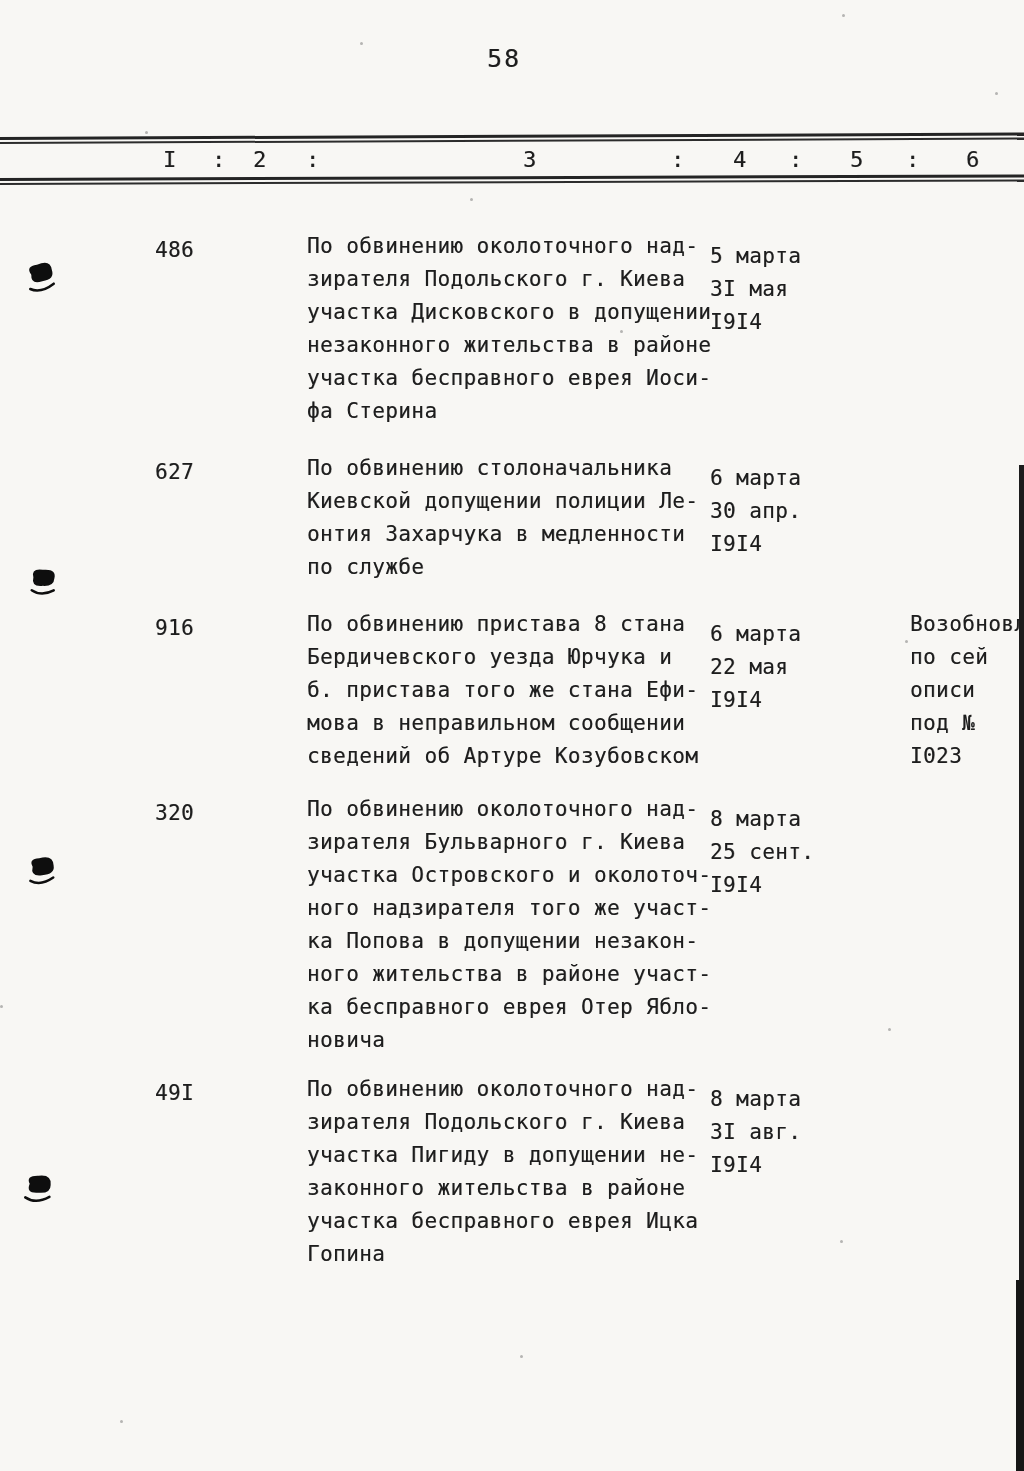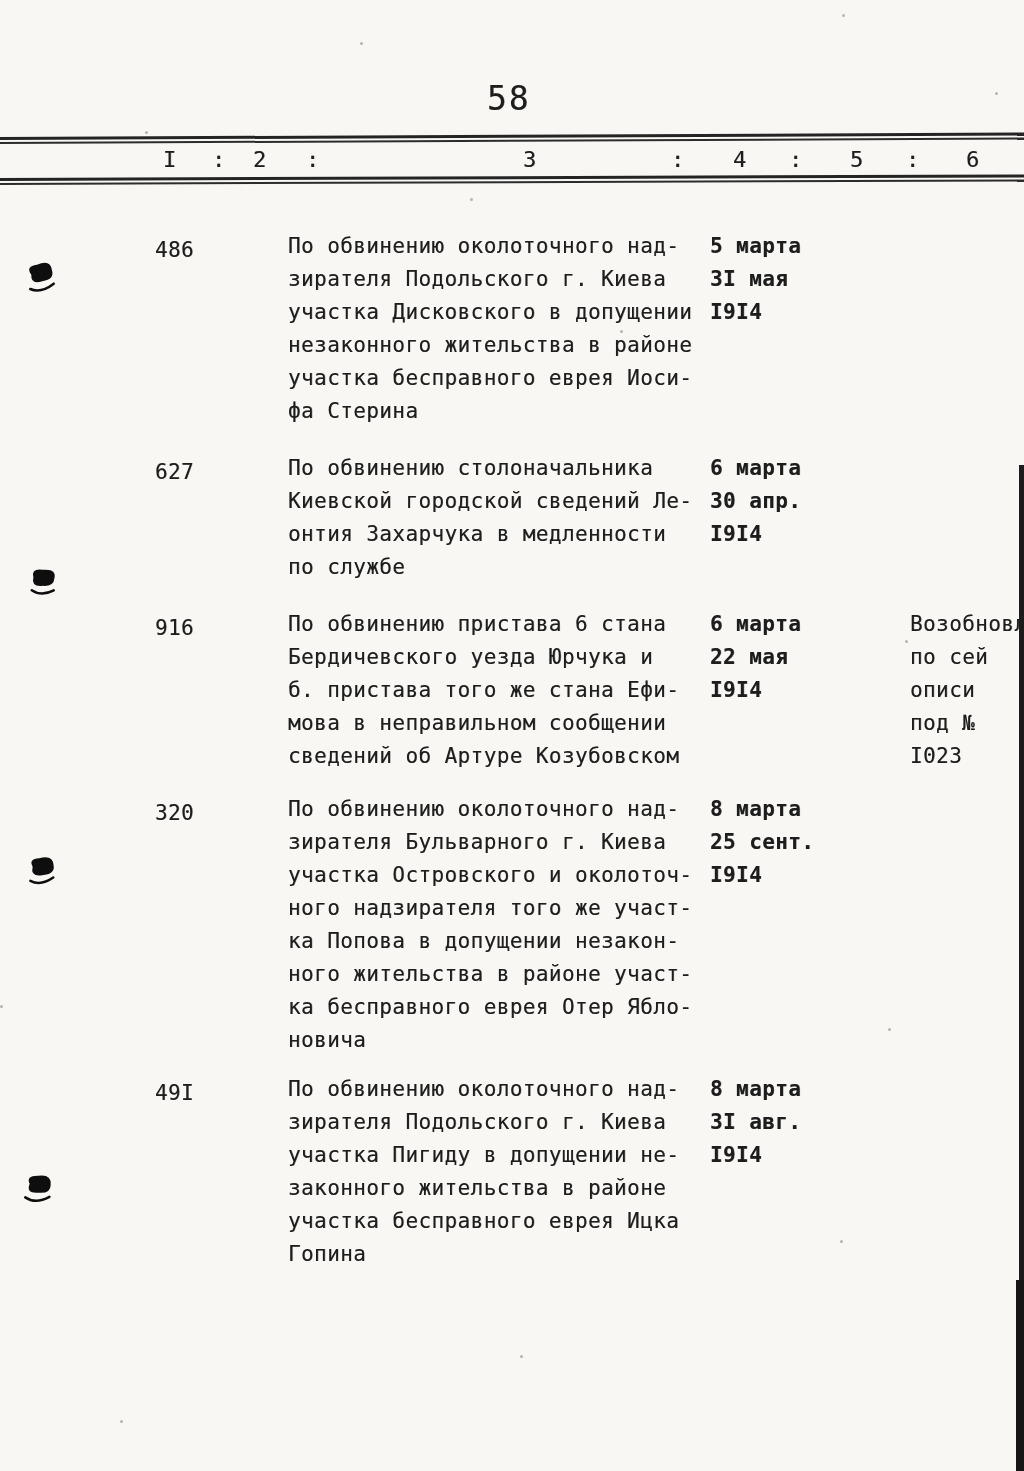--- a/index.html
+++ b/index.html
@@ -23,23 +23,22 @@
     position: absolute;
     font-size: 21px;
     line-height: 33px;
     letter-spacing: 0.4px;
     white-space: pre-line;
     text-shadow: 0.4px 0.4px 0.2px rgba(25,25,25,0.45);
   }
   .page-number {
     top: 42px;
     left: 487px;
-    font-size: 33px;
+    font-size: 25px;
     letter-spacing: 2px;
-    margin-top: 40px;
   }
   .rule {
     position: absolute;
     left: -2px;
     width: 1030px;
     height: 7px;
     box-sizing: border-box;
     border-top: 3px solid #242424;
     border-bottom: 2px solid #2c2c2c;
     transform-origin: left center;
@@ -58,22 +57,22 @@
   .h3 { left: 523px; } .hs3 { left: 671px; }
   .h4 { left: 733px; } .hs4 { left: 789px; }
   .h5 { left: 850px; } .hs5 { left: 906px; }
   .h6 { left: 966px; }
   .entry {
     position: absolute;
     left: 0;
     width: 1024px;
   }
   .entry .no    { left: 155px; top: 4px; }
-  .entry .desc  { left: 288px; top: 0; width: 435px; }
-  .entry .dates { left: 710px; top: 0; width: 125px; font-weight: bold; }
+  .entry .desc  { left: 307px; top: 0; width: 435px; }
+  .entry .dates { left: 710px; top: 10px; width: 125px; }
   .entry .note  { left: 910px; top: 0; width: 112px; overflow: hidden; }
   .e486 { top: 230px; }
   .e488 { top: 452px; }
   .e489 { top: 608px; }
   .e490 { top: 793px; }
   .e491 { top: 1073px; }
   .blot {
     position: absolute;
     width: 40px;
     height: 38px;
@@ -141,31 +140,31 @@
 участка бесправного еврея Иоси-
 фа Стерина</div>
     <div class="txt dates">5 марта
 3I мая
 I9I4</div>
   </div>
 
   <div class="entry e488">
     <div class="txt no">627</div>
     <div class="txt desc">По обвинению столоначальника
-Киевской городской сведений Ле-
+Киевской допущении полиции Ле-
 онтия Захарчука в медленности
 по службе</div>
     <div class="txt dates">6 марта
 30 апр.
 I9I4</div>
   </div>
 
   <div class="entry e489">
     <div class="txt no">916</div>
-    <div class="txt desc">По обвинению пристава 6 стана
+    <div class="txt desc">По обвинению пристава 8 стана
 Бердичевского уезда Юрчука и
 б. пристава того же стана Ефи-
 мова в неправильном сообщении
 сведений об Артуре Козубовском</div>
     <div class="txt dates">6 марта
 22 мая
 I9I4</div>
     <div class="txt note">Возобновл
 по сей
 описи

